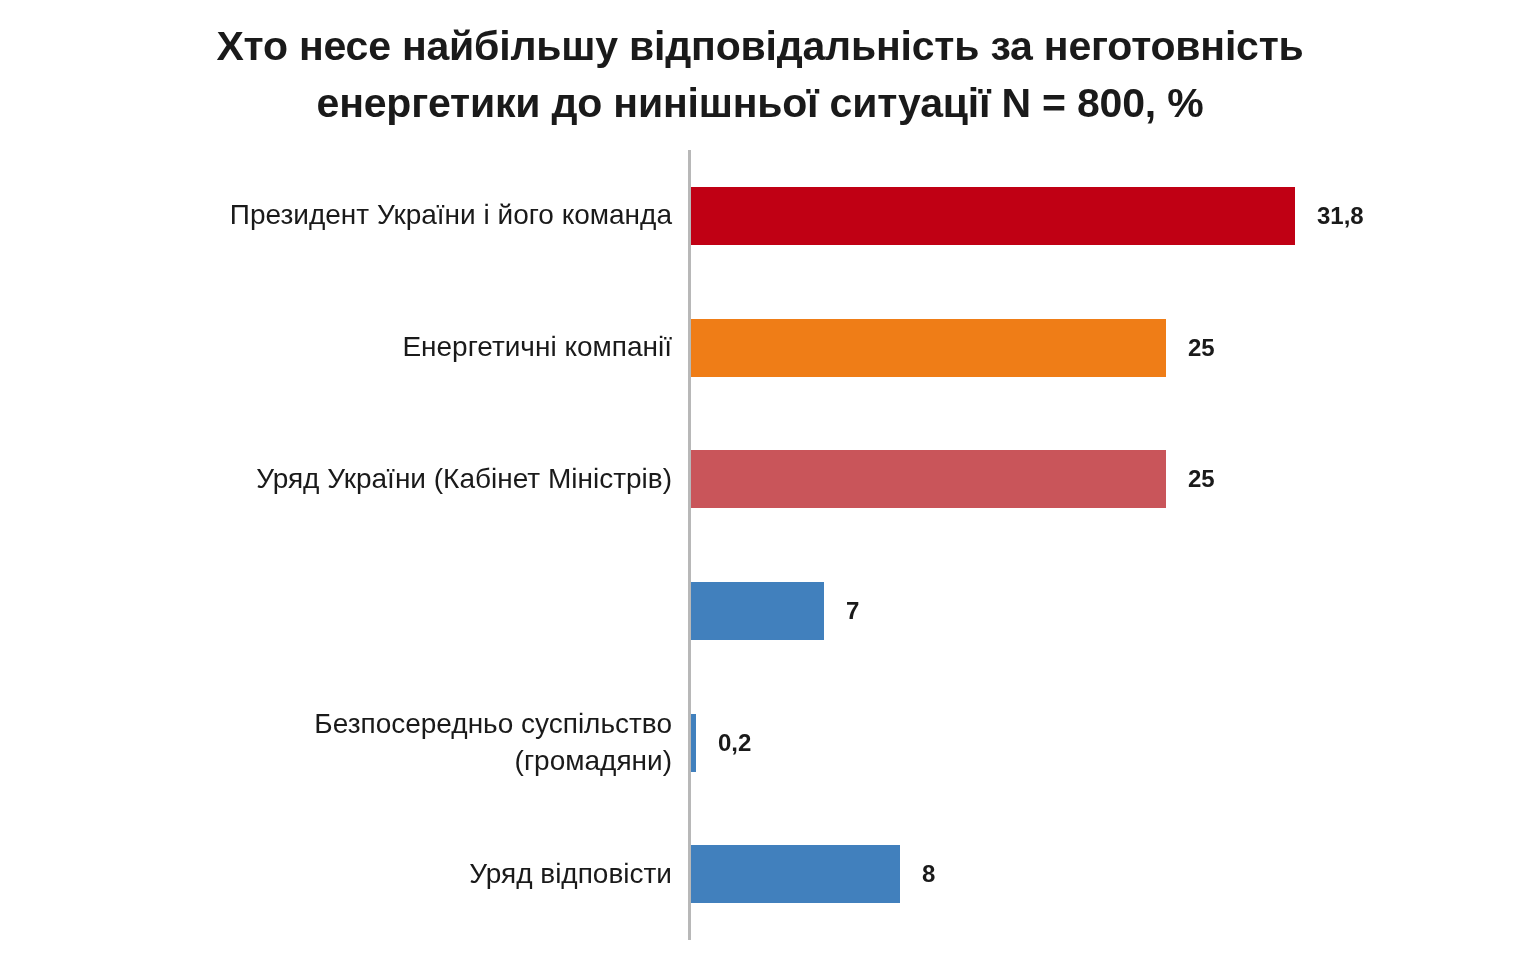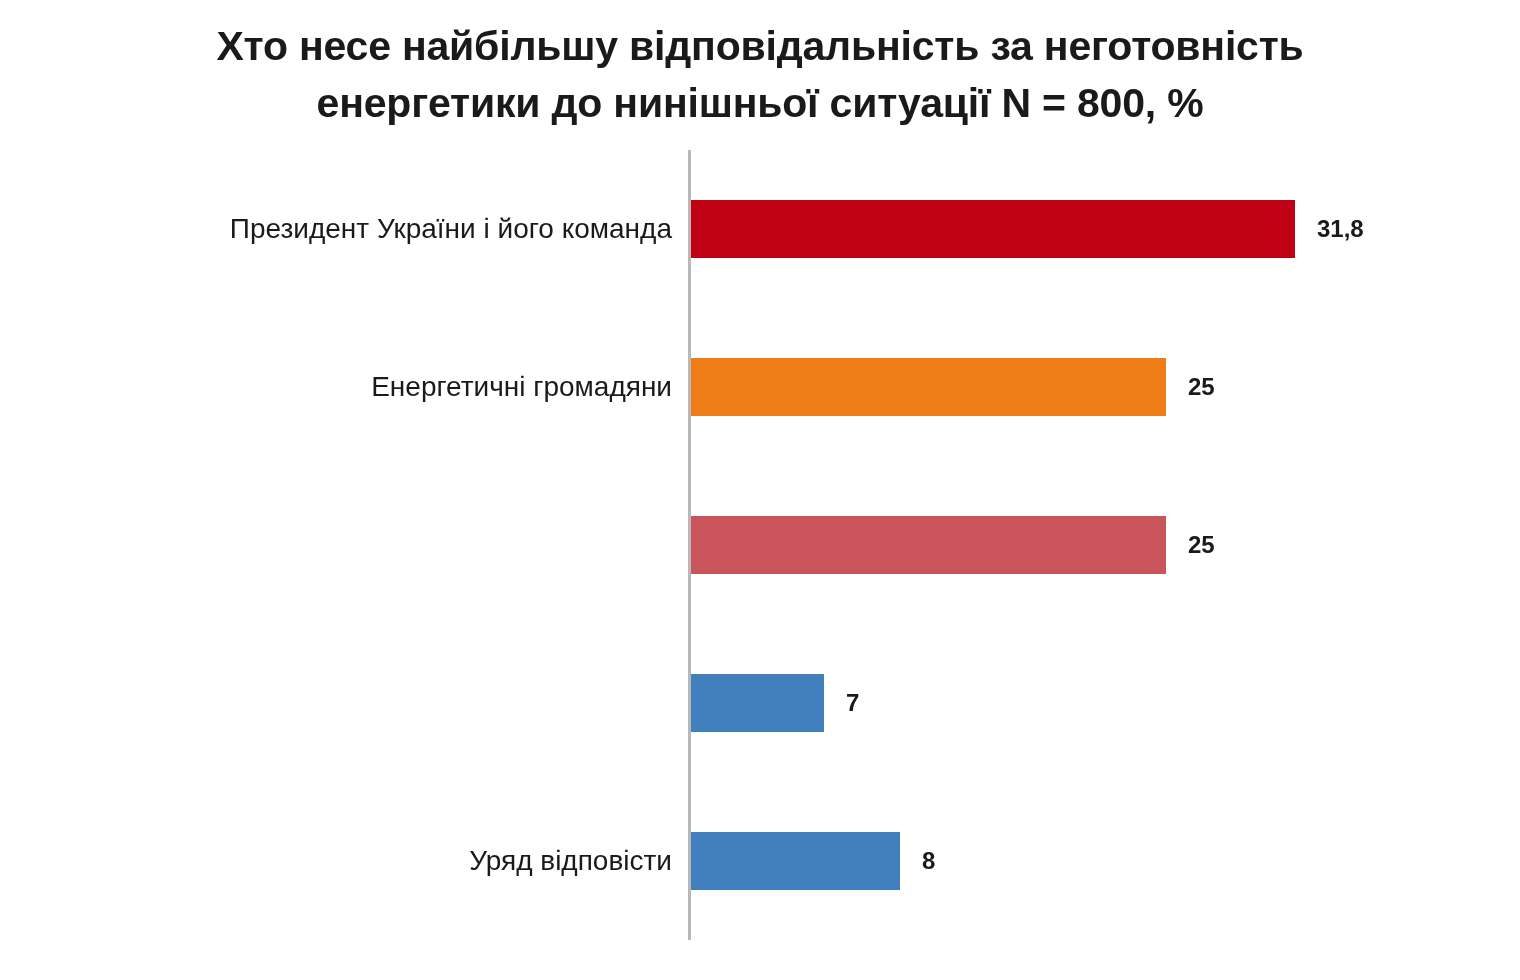--- a/index.html
+++ b/index.html
@@ -103,41 +103,50 @@
 
       <div class="row">
         <div class="cat-label">Президент України і його команда</div>
         <div class="bar-wrap">
           <div class="bar" style="width:604px;background:#c00014;"></div>
           <div class="bar-value">31,8</div>
         </div>
       </div>
 
       <div class="row">
-        <div class="cat-label">Енергетичні громадяни</div>
+        <div class="cat-label">Енергетичні компанії</div>
         <div class="bar-wrap">
           <div class="bar" style="width:475px;background:#ef7d17;"></div>
           <div class="bar-value">25</div>
         </div>
       </div>
 
       <div class="row">
+        <div class="cat-label">Уряд України (Кабінет Міністрів)</div>
         <div class="bar-wrap">
           <div class="bar" style="width:475px;background:#c9555a;"></div>
           <div class="bar-value">25</div>
         </div>
       </div>
 
       <div class="row">
         <div class="bar-wrap">
           <div class="bar" style="width:133px;background:#4180bd;"></div>
           <div class="bar-value">7</div>
         </div>
       </div>
 
+      <div class="row">
+        <div class="cat-label">Безпосередньо суспільство
+(громадяни)</div>
+        <div class="bar-wrap">
+          <div class="bar" style="width:5px;background:#4180bd;"></div>
+          <div class="bar-value">0,2</div>
+        </div>
+      </div>
 
       <div class="row">
         <div class="cat-label">Уряд відповісти</div>
         <div class="bar-wrap">
           <div class="bar" style="width:209px;background:#4180bd;"></div>
           <div class="bar-value">8</div>
         </div>
       </div>
 
     </div>

